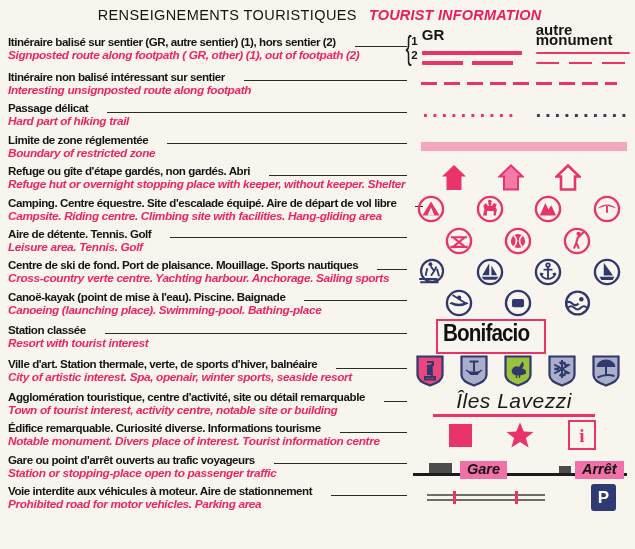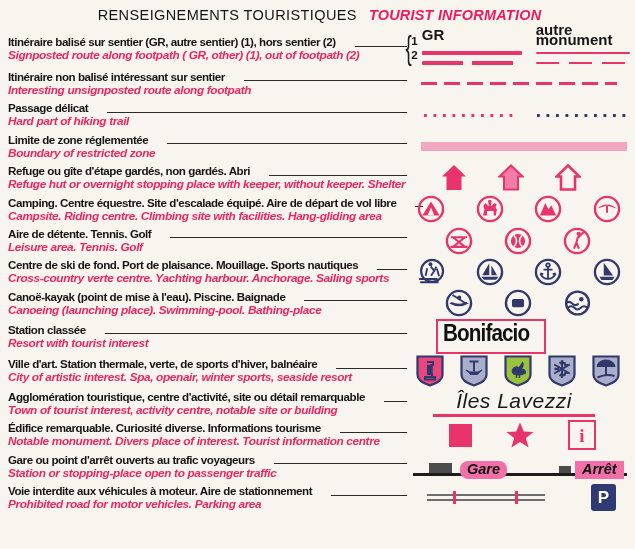--- a/index.html
+++ b/index.html
@@ -55,21 +55,21 @@
   .gpoi{display:flex;align-items:center;gap:33px;margin-left:42px;}
   .pink-square{width:23px;height:23px;background:#e8336b;}
   .info-box{width:24px;height:26px;border:2.2px solid #e8336b;display:flex;align-items:center;justify-content:center;}
   .info-i{font-family:"Liberation Serif",serif;font-weight:700;font-size:19px;color:#e8336b;line-height:19px;}
   
   .gare-sym{position:relative;width:214px;height:30px;margin-left:6px;}
   .railline{position:absolute;left:0;right:0;bottom:6px;height:2.4px;background:#1c1c1c;}
   .bldg1{position:absolute;left:16px;bottom:8.4px;width:23px;height:10px;background:#4c4c4c;}
   .bldg2{position:absolute;left:146px;bottom:8.4px;width:12px;height:7px;background:#4c4c4c;}
   .stn-label{position:absolute;bottom:3px;background:#f170a8;color:#111;font-weight:700;font-style:italic;font-size:14.5px;padding:1px 7px 2px 7px;line-height:15px;}
-  .lbl-gare{left:47px;border-radius:8px;}
+  .lbl-gare{left:47px;}
   .lbl-arret{left:162px;}
   
   .road-sym{display:flex;align-items:center;width:214px;margin-left:6px;}
   .road{position:relative;width:118px;height:16px;margin-left:14px;}
   .road .rl{position:absolute;left:0;right:0;height:1.8px;background:#6d6d6d;}
   .rl.t{top:4px;} .rl.b{top:9px;}
   .road .tick{position:absolute;top:1px;width:2.6px;height:13px;background:#e8336b;}
   .tick.t1{left:26px;} .tick.t2{left:88px;}
   .pbox{width:25px;height:27px;background:#2f3a74;border-radius:3px;display:flex;align-items:center;justify-content:center;margin-left:46px;}
   .pletter{color:#fff;font-weight:700;font-size:17px;line-height:17px;}

